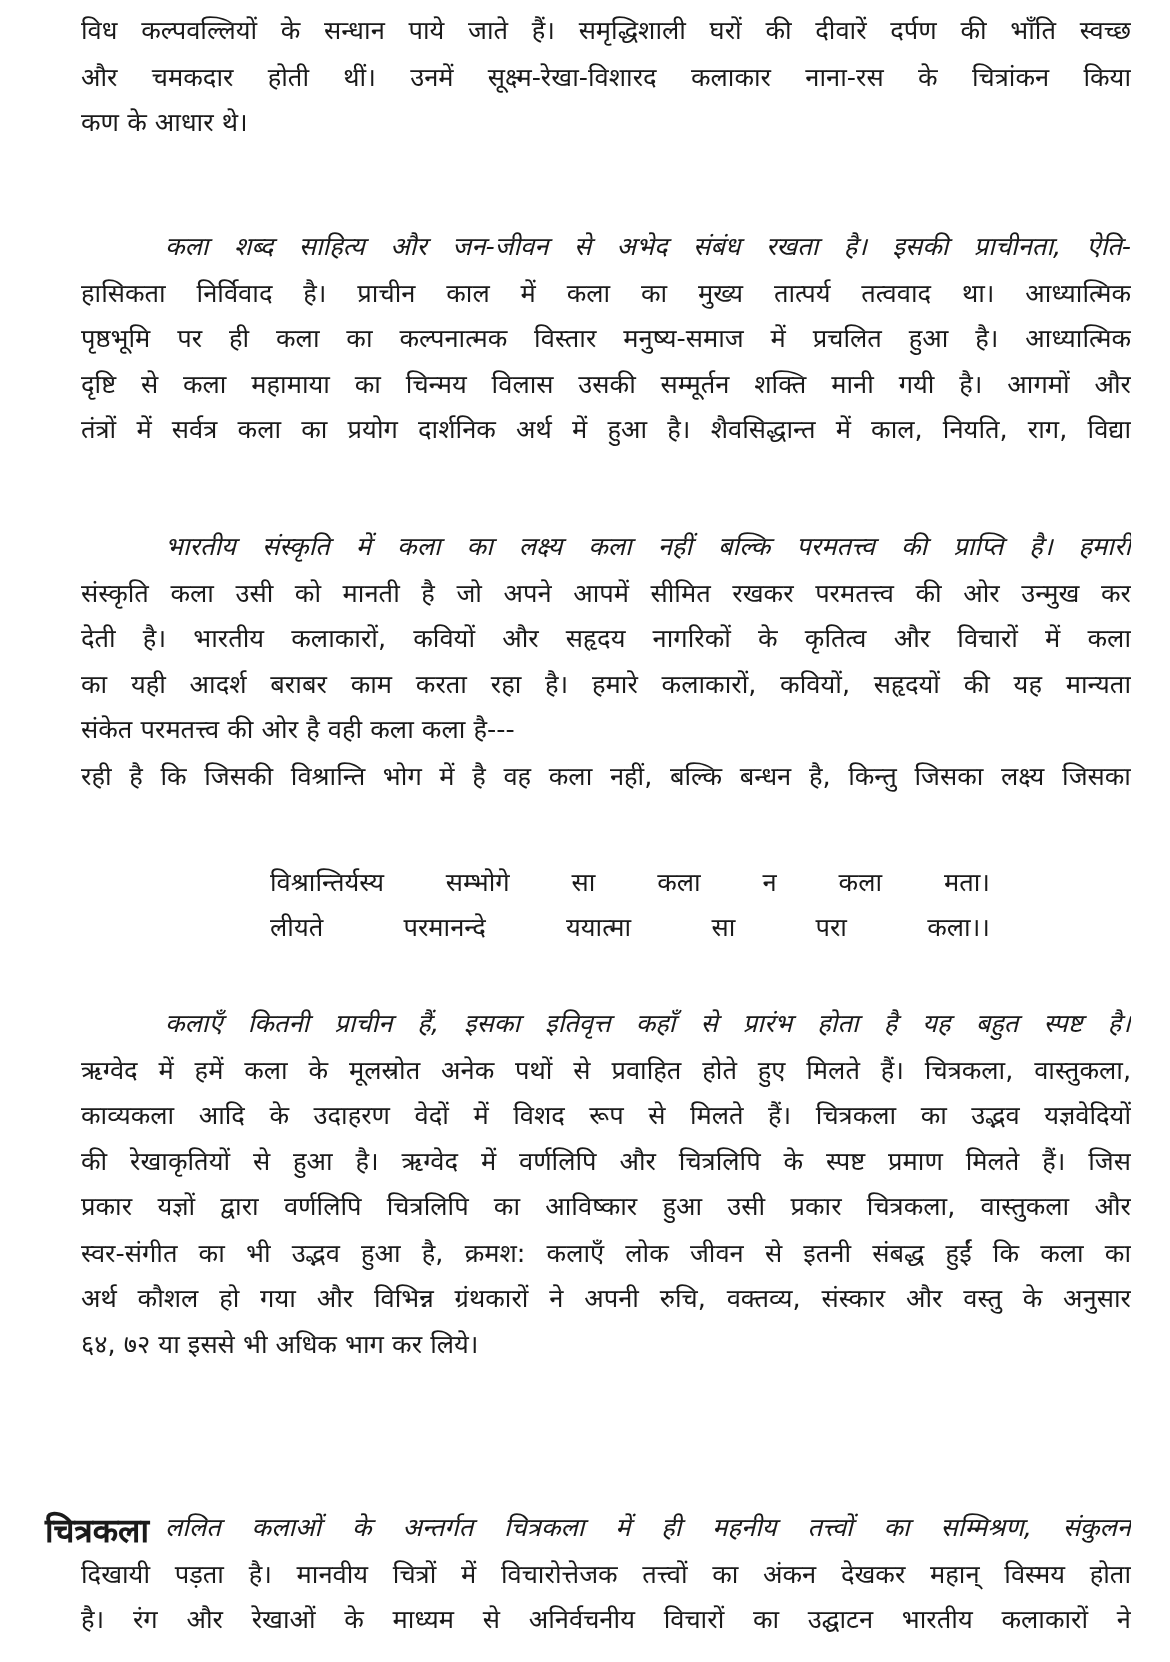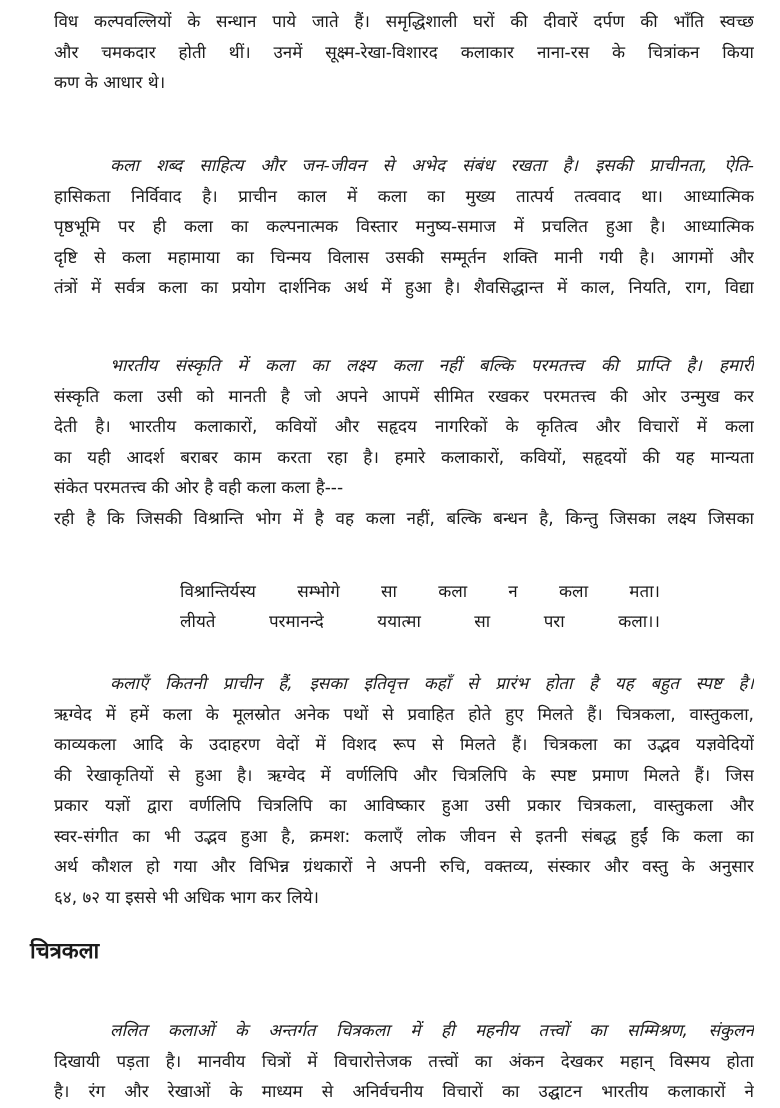--- a/index.html
+++ b/index.html
@@ -47,20 +47,21 @@
       left: 136px;
       width: 480px;
       font-size: 17px;
       line-height: 30px;
     }
     .verse .vline {
       display: block;
       text-align: justify;
       text-align-last: justify;
       white-space: nowrap;
+      font-family: Liberation Mono, monospace;
     }
     .heading {
       position: absolute;
       left: 0;
       font-size: 22px;
       font-weight: bold;
       line-height: 30px;
     }
   </style>
 </head>
@@ -100,21 +101,21 @@
     <span class="line indent">कलाएँ कितनी प्राचीन हैं, इसका इतिवृत्त कहाँ से प्रारंभ होता है यह बहुत स्पष्ट है।</span>
     <span class="line">ऋग्वेद में हमें कला के मूलस्रोत अनेक पथों से प्रवाहित होते हुए मिलते हैं। चित्रकला, वास्तुकला,</span>
     <span class="line">काव्यकला आदि के उदाहरण वेदों में विशद रूप से मिलते हैं। चित्रकला का उद्भव यज्ञवेदियों</span>
     <span class="line">की रेखाकृतियों से हुआ है। ऋग्वेद में वर्णलिपि और चित्रलिपि के स्पष्ट प्रमाण मिलते हैं। जिस</span>
     <span class="line">प्रकार यज्ञों द्वारा वर्णलिपि चित्रलिपि का आविष्कार हुआ उसी प्रकार चित्रकला, वास्तुकला और</span>
     <span class="line">स्वर-संगीत का भी उद्भव हुआ है, क्रमश: कलाएँ लोक जीवन से इतनी संबद्ध हुईं कि कला का</span>
     <span class="line">अर्थ कौशल हो गया और विभिन्न ग्रंथकारों ने अपनी रुचि, वक्तव्य, संस्कार और वस्तु के अनुसार</span>
     <span class="line last">६४, ७२ या इससे भी अधिक भाग कर लिये।</span>
   </div>
 
-  <div class="heading" style="top:930px; left:-14px;">चित्रकला</div>
+  <div class="heading" style="top:1001px; left:-14px;">चित्रकला</div>
 
-  <div class="block para" style="top:998px;margin-top:11px;">
+  <div class="block para" style="top:998px;">
     <span class="line indent">ललित कलाओं के अन्तर्गत चित्रकला में ही महनीय तत्त्वों का सम्मिश्रण, संकुलन</span>
     <span class="line">दिखायी पड़ता है। मानवीय चित्रों में विचारोत्तेजक तत्त्वों का अंकन देखकर महान् विस्मय होता</span>
     <span class="line">है। रंग और रेखाओं के माध्यम से अनिर्वचनीय विचारों का उद्घाटन भारतीय कलाकारों ने</span>
   </div>
 
 </div>
 
 </body></html>

